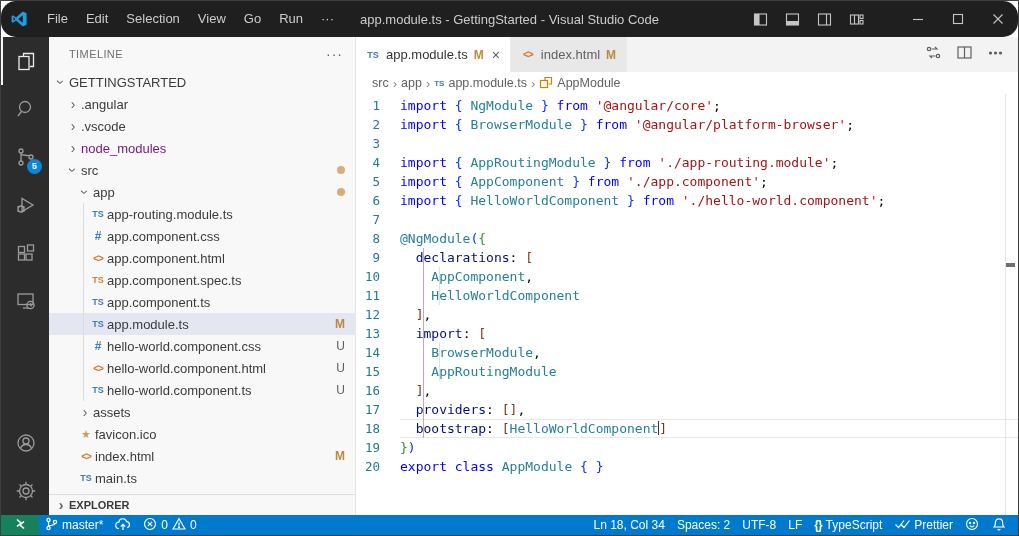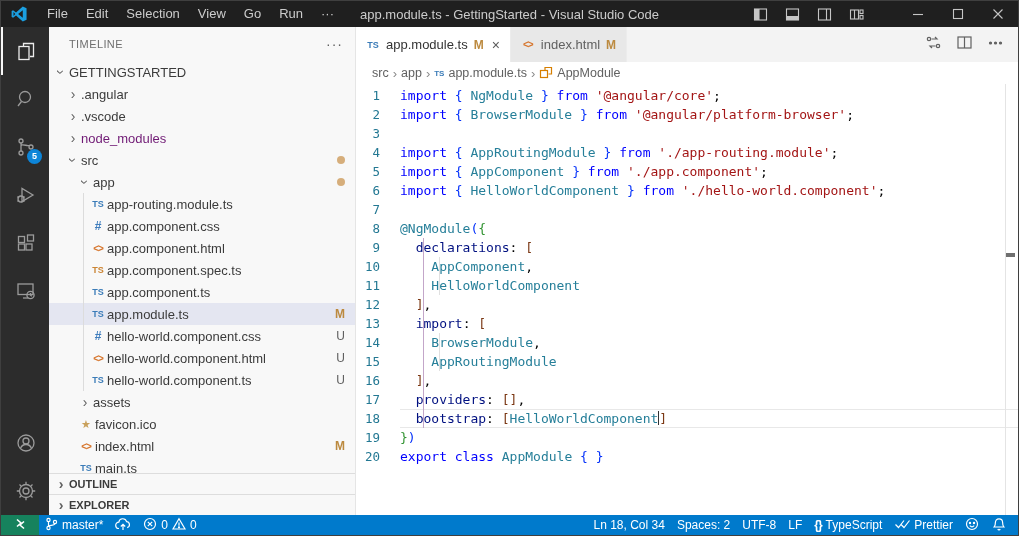--- a/index.html
+++ b/index.html
@@ -1,20 +1,20 @@
 <!DOCTYPE html>
 <html style="--statusbar: #007acc; --remote: #16825d; --badge: #0d85d8; --modified: #bc8a3f; --untracked: #5f5f5f; --dot: #d6ae7b; --ts_icon: #3b7cb8; --tsspec_icon: #cb8433; --css_icon: #3f7dbd; --html_icon: #d6752c; --star_icon: #c9a15c; --line_number: #237893; --indent_guide: #e0e0e0; --indent_guide_active: #c3a6c9; --syn-kw: #0000ff; --syn-ty: #267f99; --syn-st: #a31515; --syn-pr: #001080; --syn-pn: #000000; --syn-pl: #000000; --syn-b1: #0431fa; --syn-b2: #319331; --syn-b3: #7b3814;"><head>
 <meta charset="utf-8">
 <style>
   * { margin:0; padding:0; box-sizing:border-box; }
   body { font-family:"Liberation Sans", sans-serif; background:#888; }
   .window { width:1019px; height:536px; display:flex; flex-direction:column; overflow:hidden; border:1px solid #3f3f3f; background:#fff; }
 
   
-  .titlebar { height:26px; background:#1f1f1f; display:flex; align-items:center; position:relative; flex:none; }
+  .titlebar { height:36px; background:#1f1f1f; display:flex; align-items:center; position:relative; flex:none;border-radius:15px; }
   .logo { width:18px; height:18px; margin:0 10px 0 9px; flex:none; }
   .menubar { display:flex; }
   .menu-item { color:#cccccc; font-size:13px; padding:0 9px; line-height:30px; cursor:default; }
   .win-title { position:absolute; left:50%; transform:translateX(-50%); color:#cccccc; font-size:13px; white-space:nowrap; }
   .win-controls { margin-left:auto; display:flex; align-items:center; height:100%; }
   .wc { width:32px; height:30px; display:flex; align-items:center; justify-content:center; color:#c5c5c5; }
   .wc.sys { width:40px; }
   .wc svg { stroke:#c5c5c5; fill:none; stroke-width:1.1; }
   .wc-gap { width:26px; }
 
@@ -326,24 +326,20 @@
           </div>
           <div class="row" style="padding-left:28px">
             <span class="ficon i-ts">TS</span>
             <span class="flabel">main.ts</span>
             <span class="spacer"></span>
           </div>
           <div class="tree-guide"></div>
         </div>
       <div class="sb-section">
         <span class="chev"></span>
-        <span>OUTLINE</span>
-      </div>
-      <div class="sb-section">
-        <span class="chev"></span>
         <span>EXPLORER</span>
       </div>
     </div>
 
     <div class="editor">
       <div class="tabbar" id="tabbar">
           <div class="tab active">
             <span class="ficon i-ts">TS</span>
             <span class="tab-label">app.module.ts</span>
             <span class="tab-badge">M</span>

